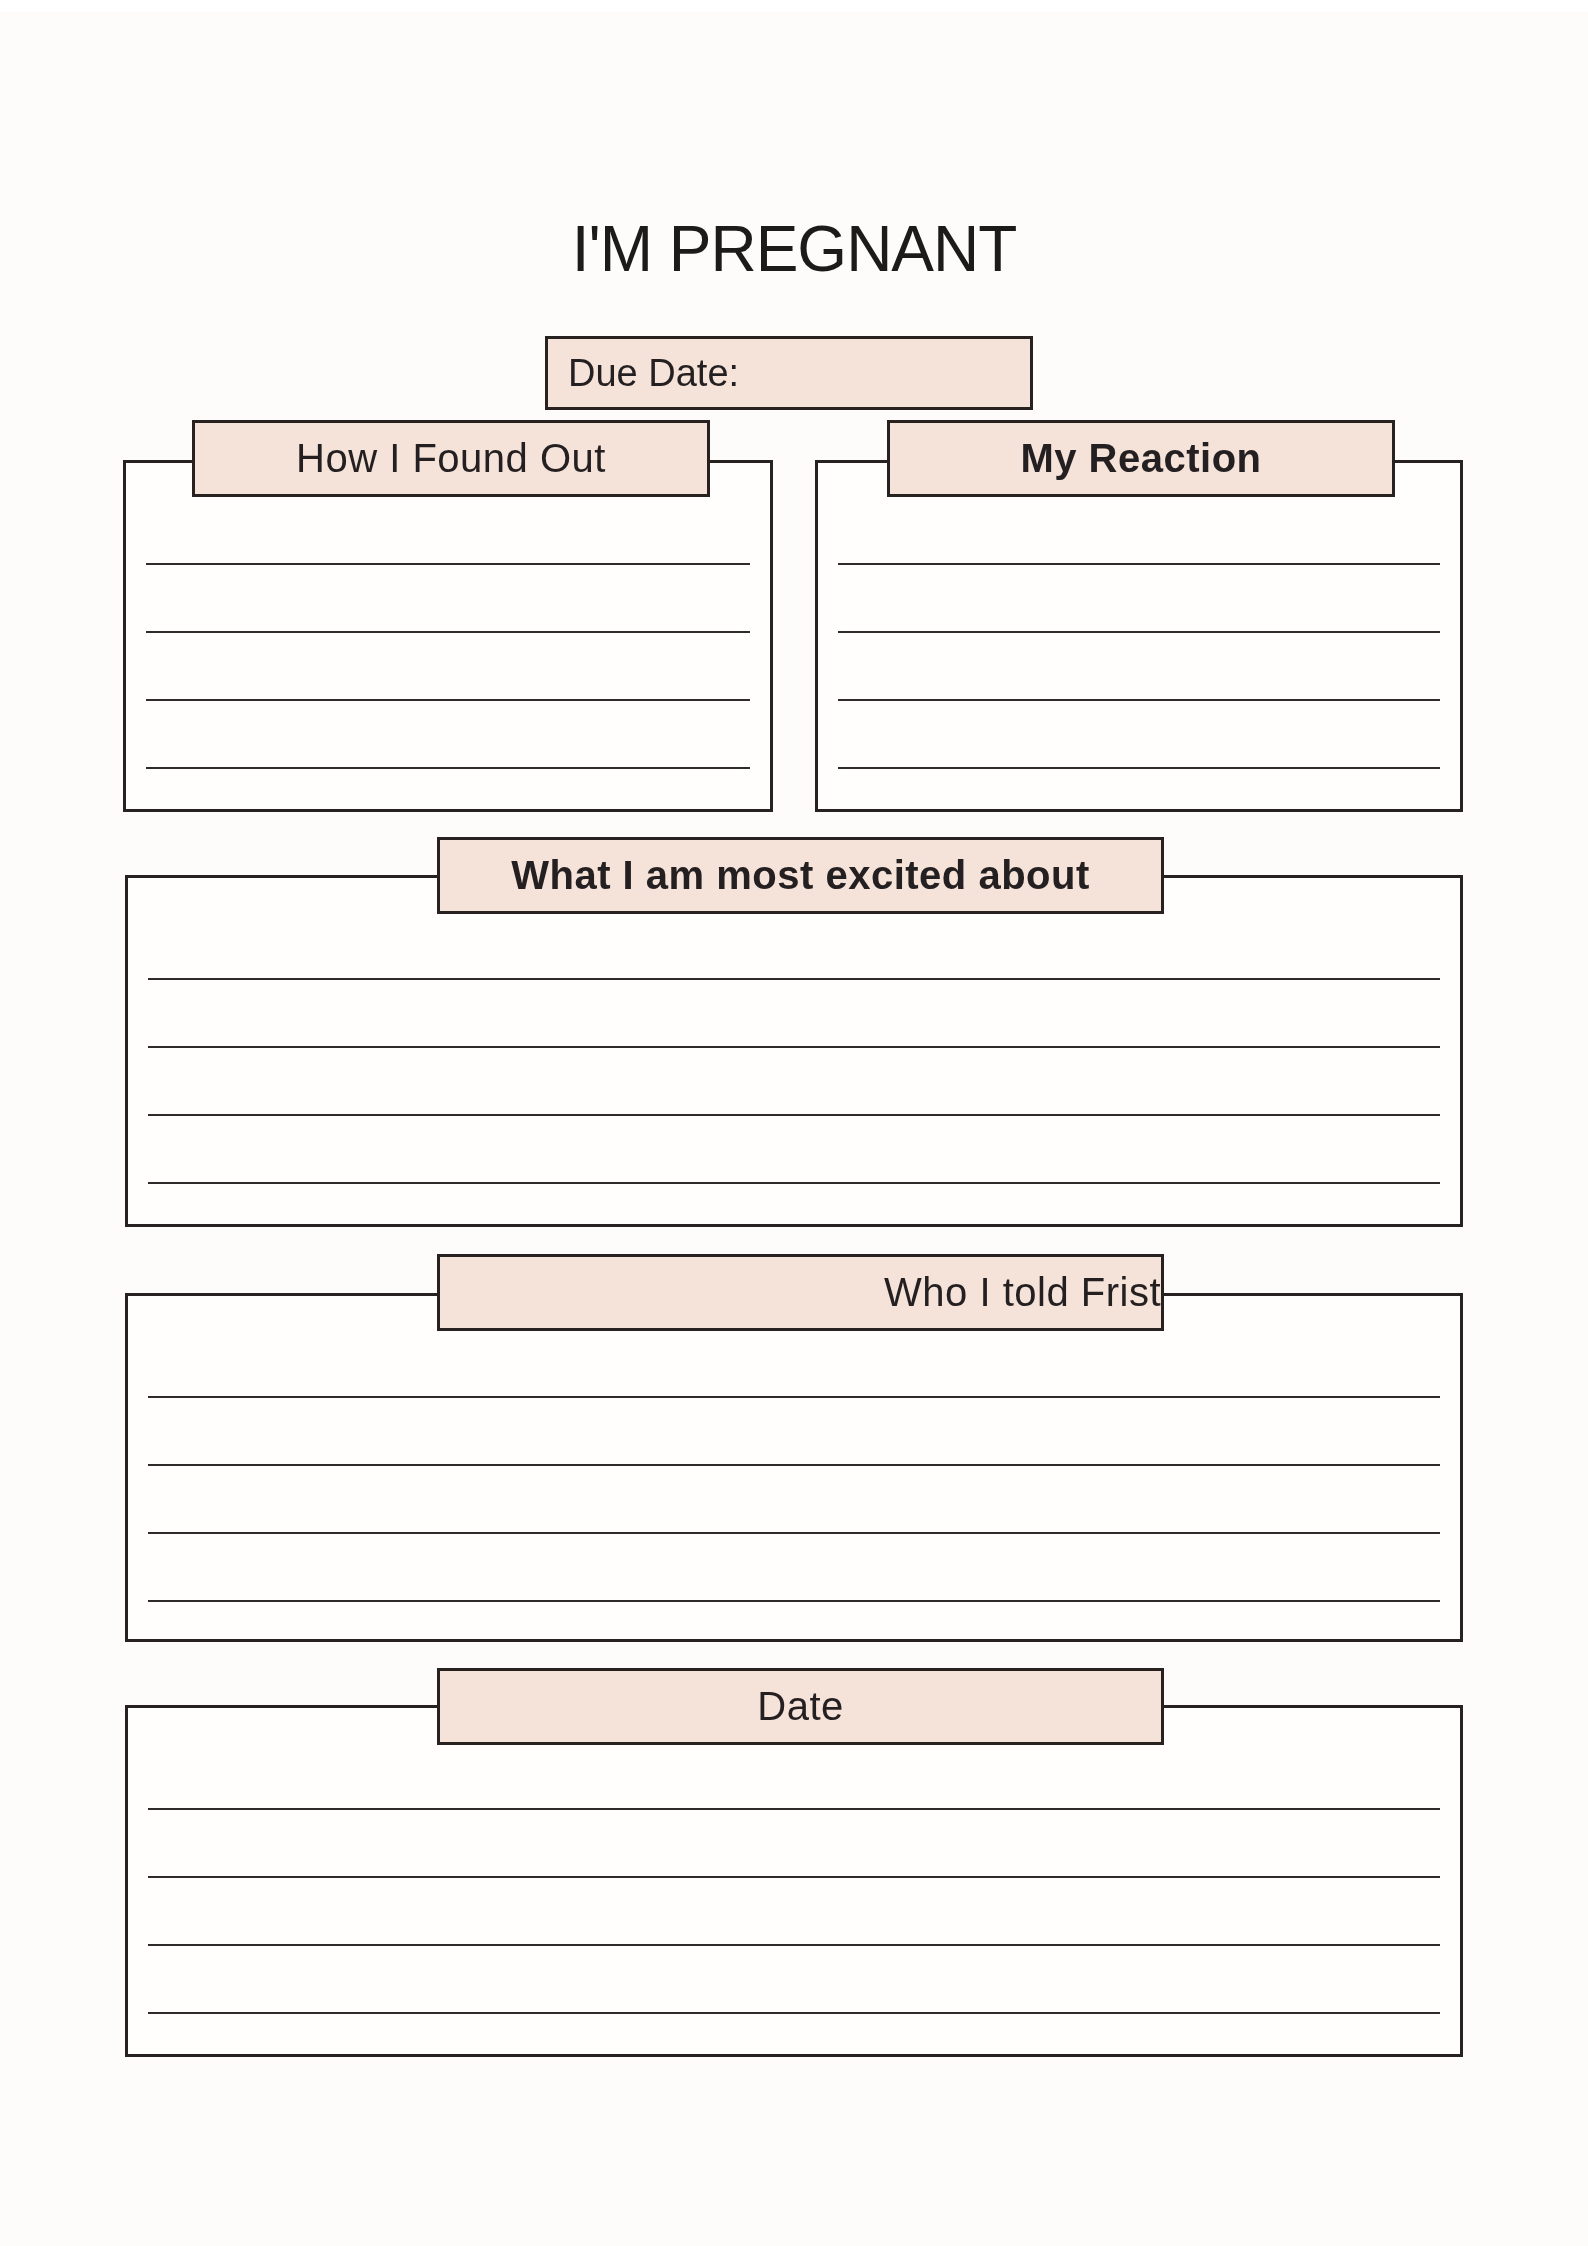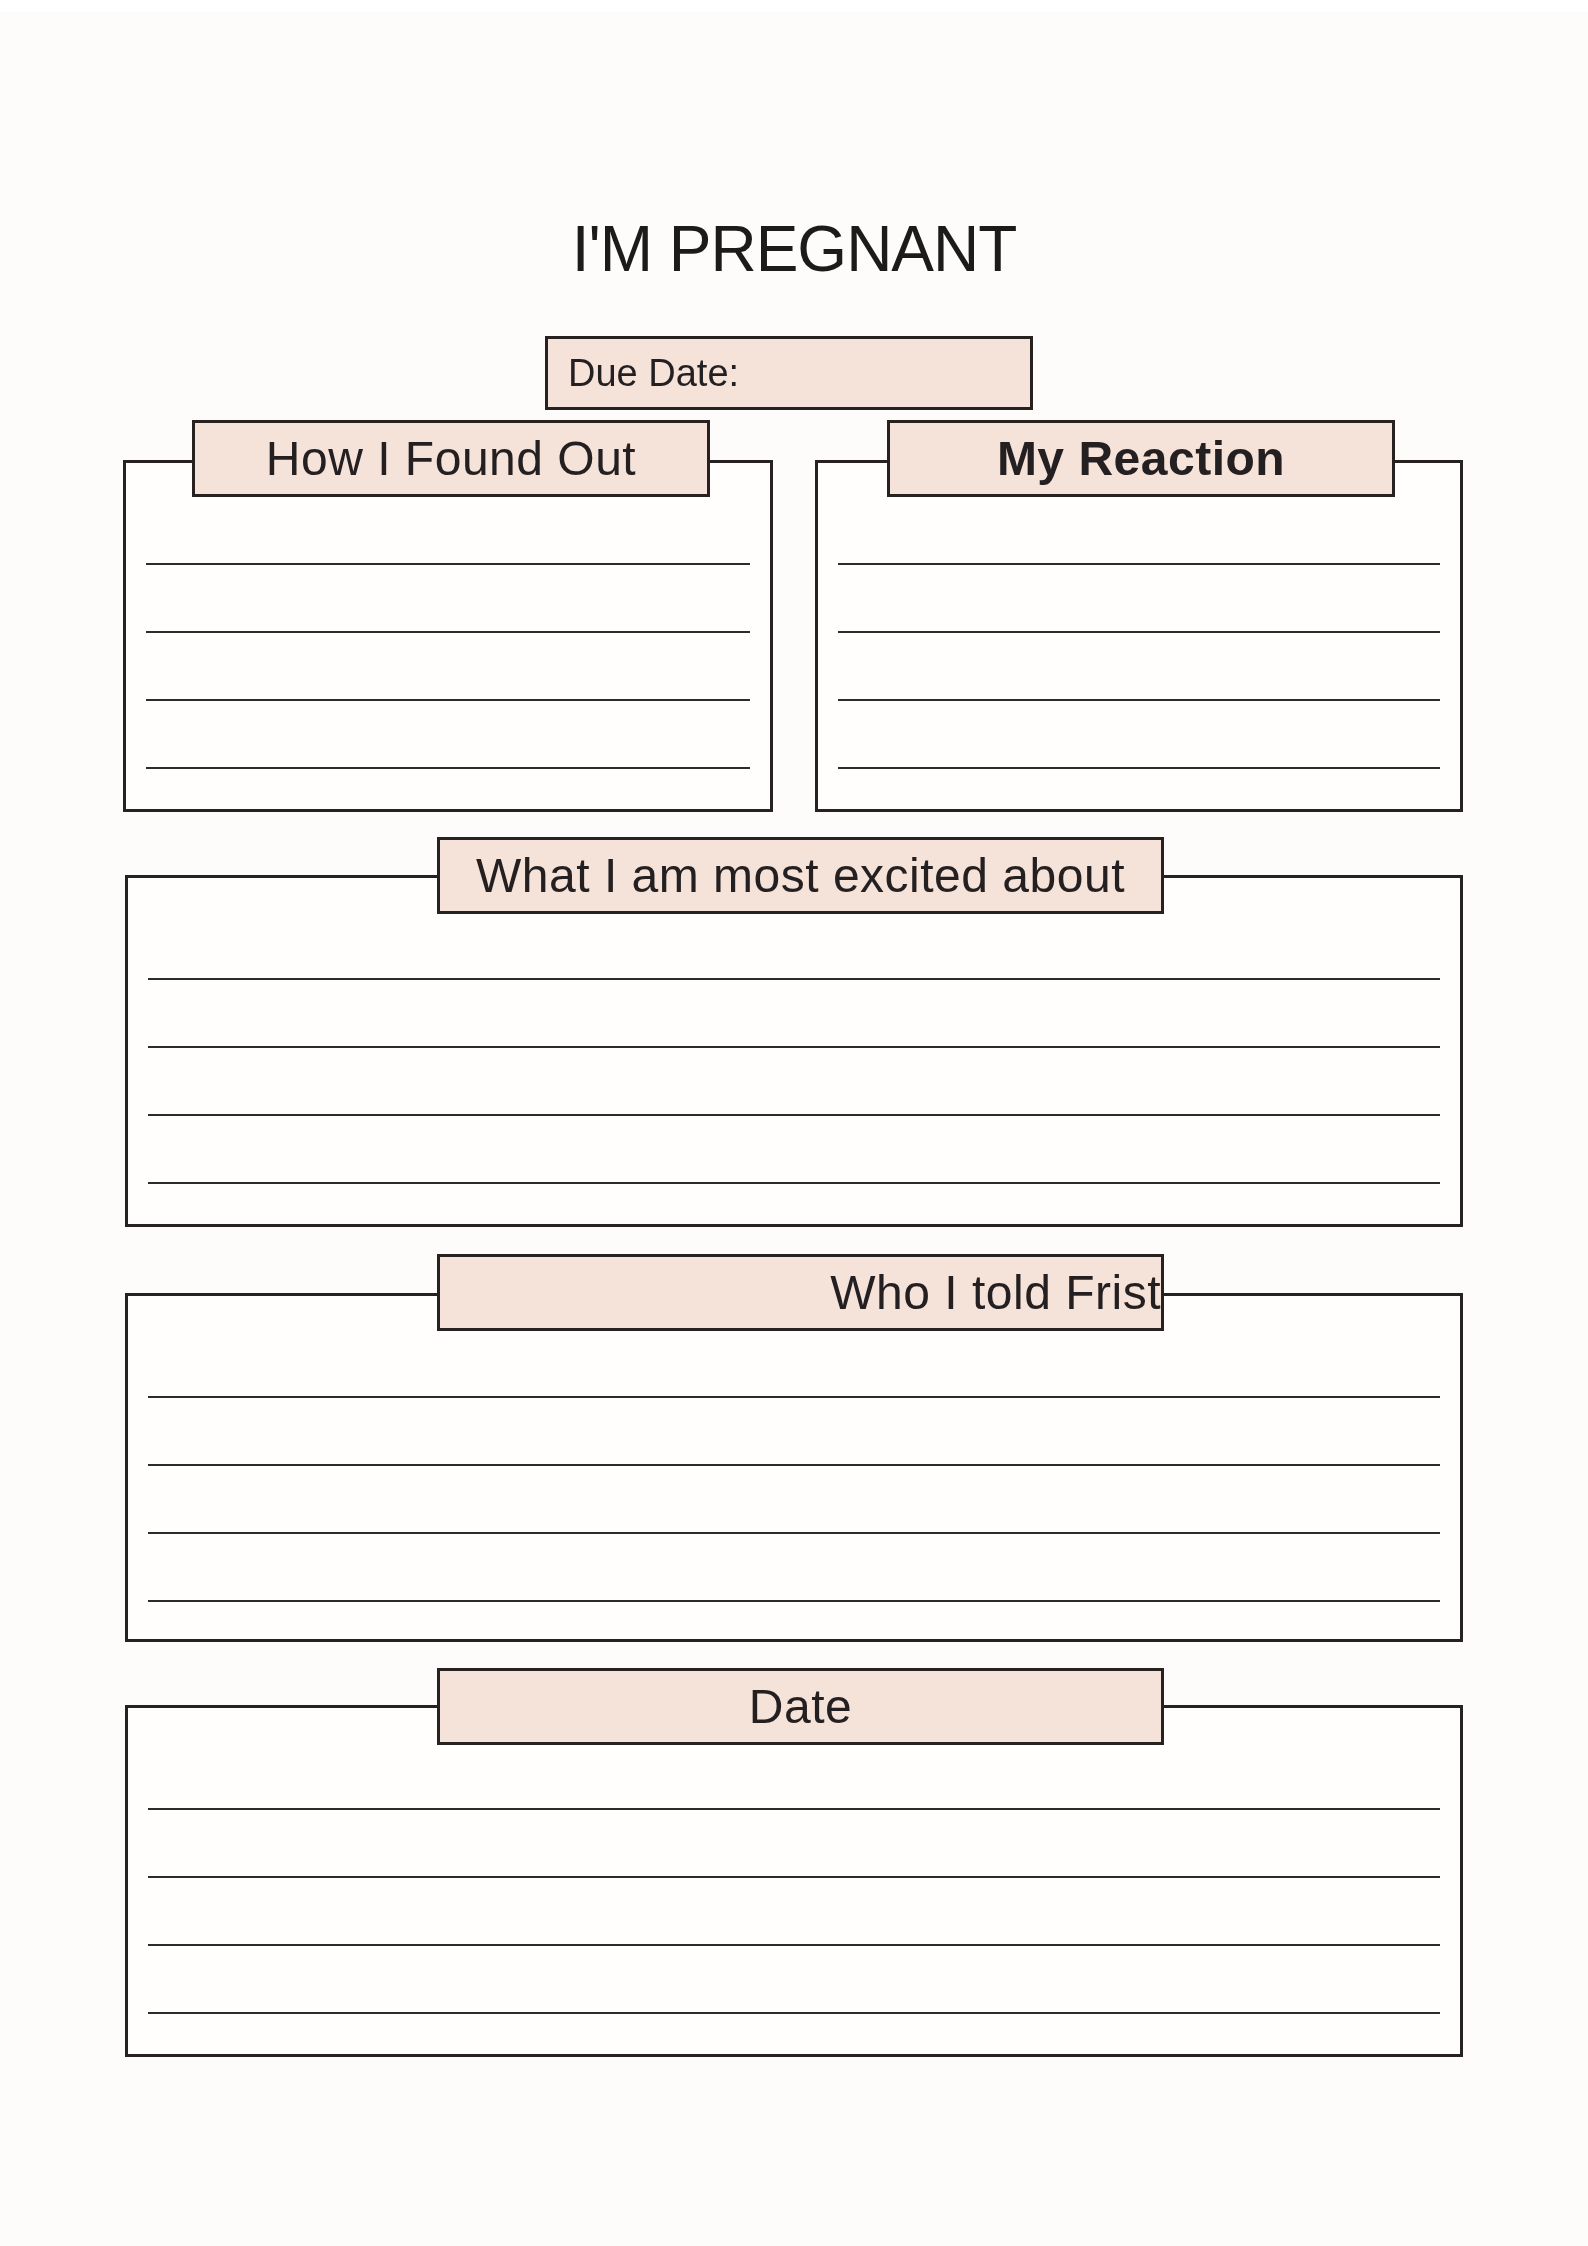--- a/index.html
+++ b/index.html
@@ -50,21 +50,21 @@
     margin-left:12px;
   }
   .sec-header{
     position:absolute;
     height:77px;
     background:var(--accent);
     border:3px solid var(--border);
     display:flex;
     align-items:center;
     justify-content:center;
-    font-size:48px;
+    font-size:40px;
     letter-spacing:0.5px;
     color:var(--text);
     z-index:2;
   }
   .sec-box{
     position:absolute;
     background:var(--boxfill);
     border:3px solid var(--border);
     z-index:1;
   }
@@ -74,21 +74,21 @@
   }
   .rule-line{
     height:68px;
     border-top:2px solid var(--line);
   }
   
   .hdr-how      { left:192px; top:408px;  width:518px; }
   .box-how      { left:123px; top:448px;  width:650px;  height:352px; }
   .hdr-reaction { left:887px; top:408px;  width:508px;font-weight:bold; }
   .box-reaction { left:815px; top:448px;  width:648px;  height:352px; }
-  .hdr-excited  { left:437px; top:825px;  width:727px; }
+  .hdr-excited  { left:437px; top:825px;  width:727px;font-weight:bold; }
   .box-excited  { left:125px; top:863px;  width:1338px; height:352px; }
   .hdr-who      { left:437px; top:1242px; width:727px;justify-content:flex-end; }
   .box-who      { left:125px; top:1281px; width:1338px; height:349px; }
   .hdr-notes    { left:437px; top:1656px; width:727px; }
   .box-notes    { left:125px; top:1693px; width:1338px; height:352px; }
 </style>
 </head>
 <body>
 
 <div class="page">

